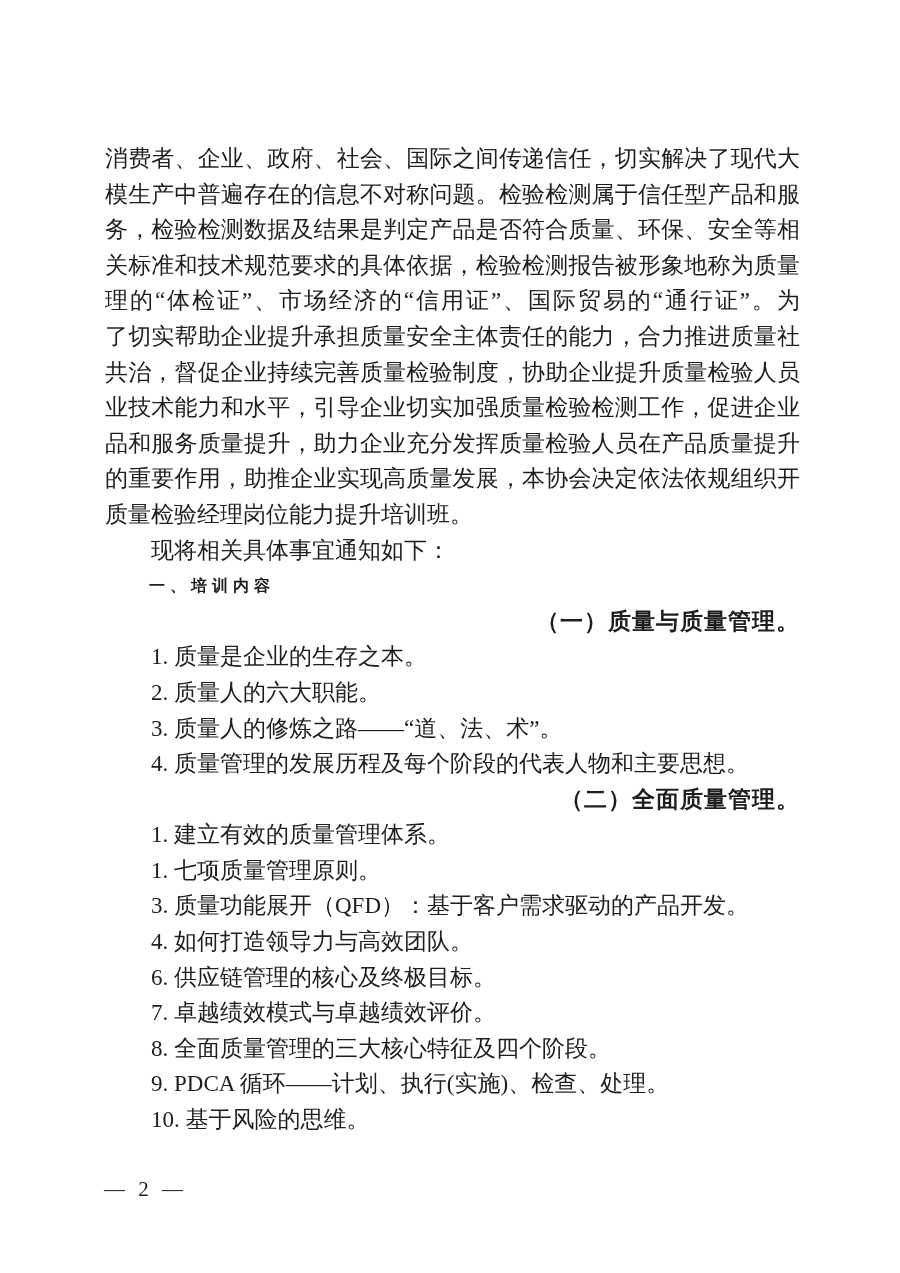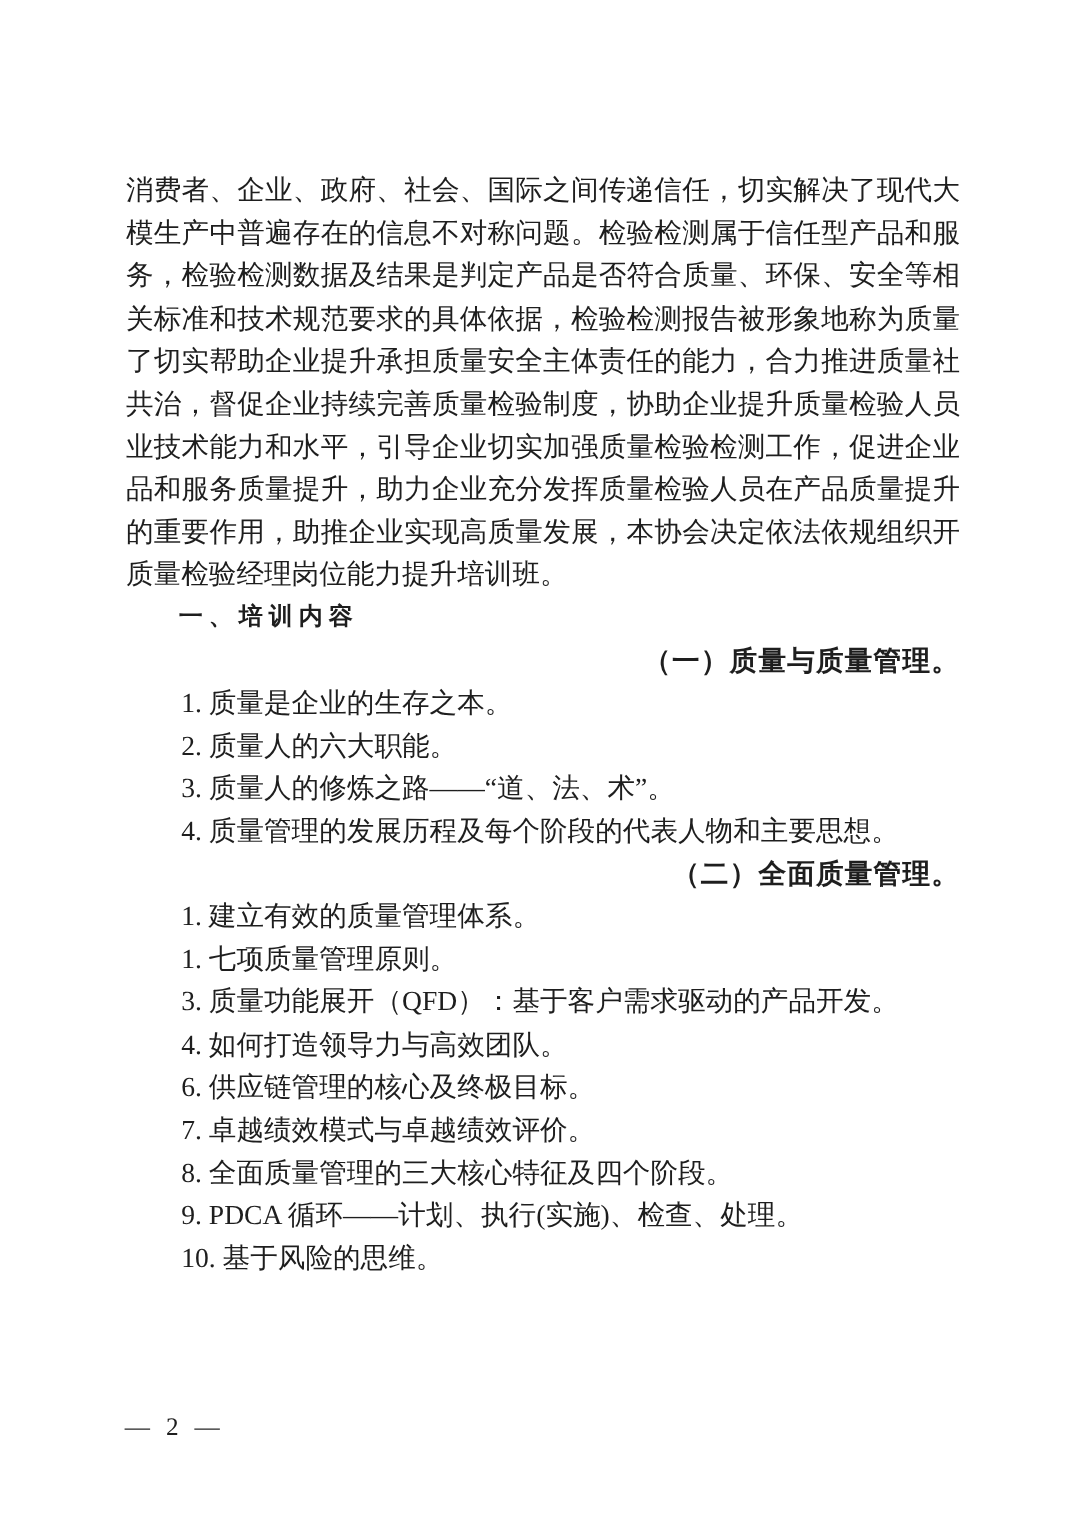--- a/index.html
+++ b/index.html
@@ -39,21 +39,21 @@
     text-align: right;
     text-align-last: left;
   }
   .indent {
     padding-left: 46px;
   }
   .h1 {
     padding-left: 44px;
     font-family: "Liberation Sans", "DejaVu Sans", sans-serif;
     font-weight: bold;
-    font-size: 20px;
+    font-size: 16px;
     letter-spacing: 5px;
   }
   .h2 {
     padding-left: 44px;
     font-weight: bold;
     font-size: 23px;
     letter-spacing: 1px;
     text-align: right;
   }
   .footer {
@@ -70,28 +70,30 @@
 <body>
 
 <div class="page">
   <div class="content">
 
     <div class="intro">
         <div class="line">消费者、企业、政府、社会、国际之间传递信任，切实解决了现代大规</div>
         <div class="line">模生产中普遍存在的信息不对称问题。检验检测属于信任型产品和服</div>
         <div class="line">务，检验检测数据及结果是判定产品是否符合质量、环保、安全等相</div>
         <div class="line">关标准和技术规范要求的具体依据，检验检测报告被形象地称为质量管</div>
+        <div class="line">理的“体检证”、市场经济的“信用证”、国际贸易的“通行证”。为</div>
         <div class="line">了切实帮助企业提升承担质量安全主体责任的能力，合力推进质量社会</div>
         <div class="line">共治，督促企业持续完善质量检验制度，协助企业提升质量检验人员专</div>
         <div class="line">业技术能力和水平，引导企业切实加强质量检验检测工作，促进企业产</div>
         <div class="line">品和服务质量提升，助力企业充分发挥质量检验人员在产品质量提升中</div>
         <div class="line">的重要作用，助推企业实现高质量发展，本协会决定依法依规组织开展</div>
         <div class="line">质量检验经理岗位能力提升培训班。</div>
       </div>
 
+    <div class="line indent">现将相关具体事宜通知如下：</div>
 
     <div class="line h1">一、培训内容</div>
 
     <div class="line h2">（一）质量与质量管理。</div>
 
     <div>
         <div class="line indent">1. 质量是企业的生存之本。</div>
         <div class="line indent">2. 质量人的六大职能。</div>
         <div class="line indent">3. 质量人的修炼之路——“道、法、术”。</div>
         <div class="line indent">4. 质量管理的发展历程及每个阶段的代表人物和主要思想。</div>

